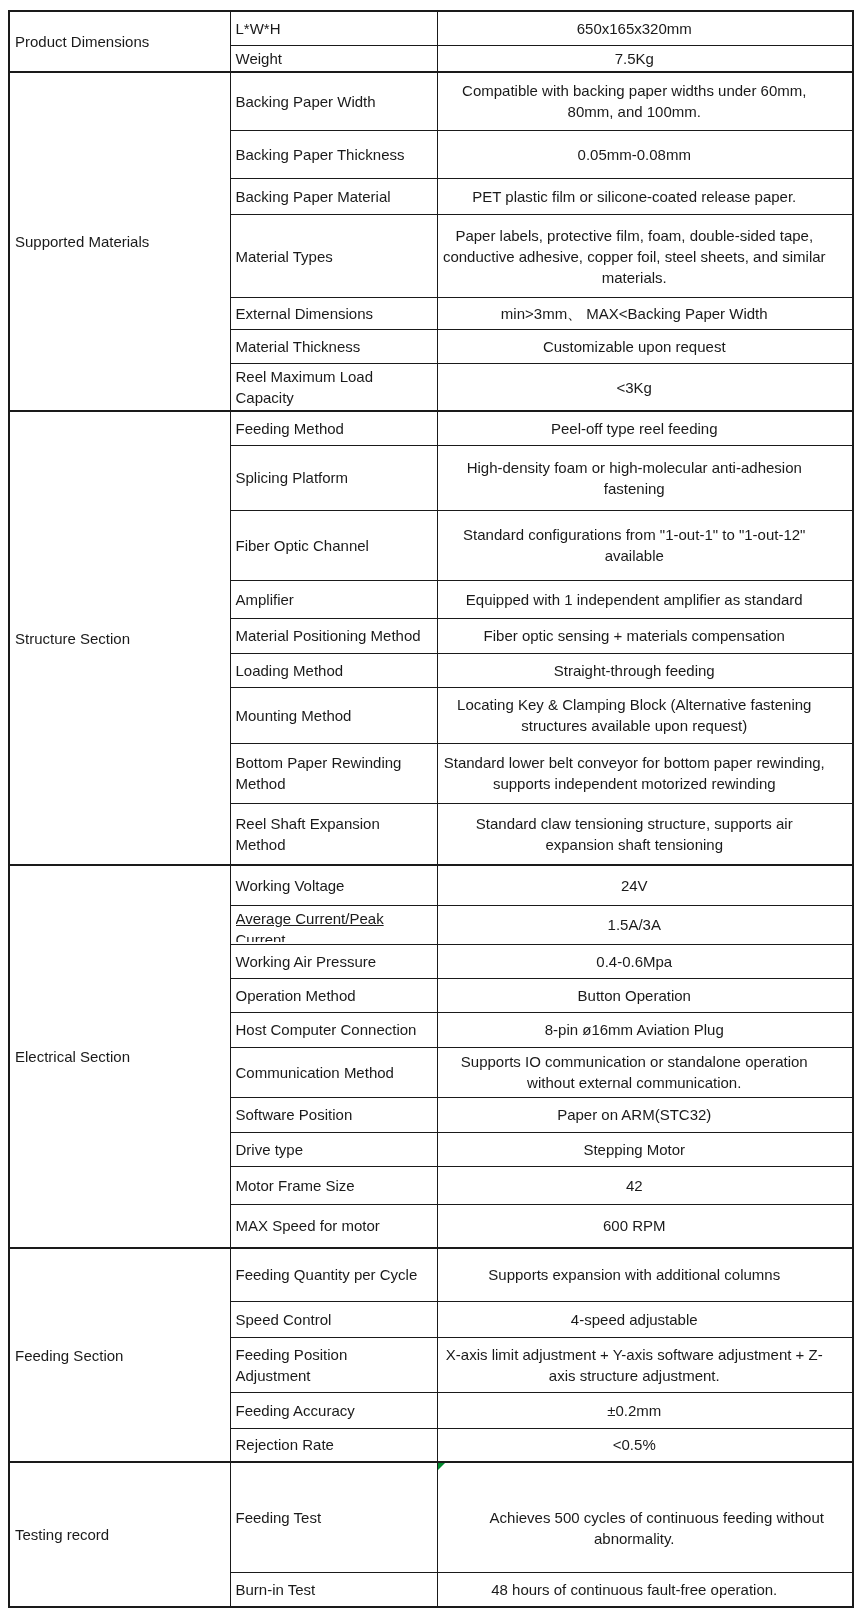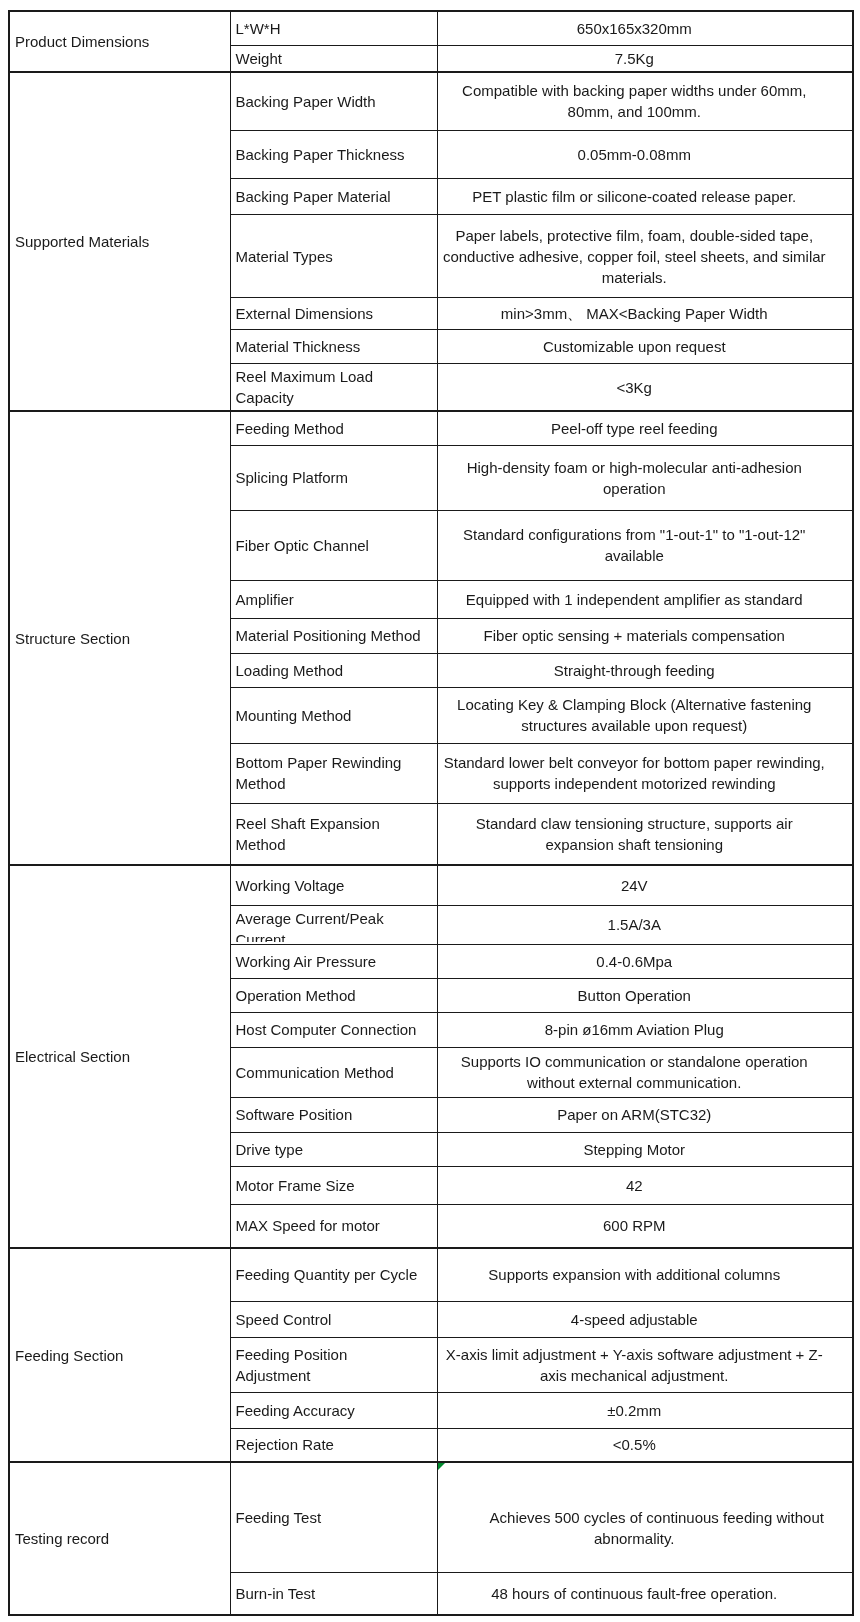--- a/index.html
+++ b/index.html
@@ -32,21 +32,21 @@
   td {
     border: 1px solid #1a1a1a;
     vertical-align: middle;
     overflow: hidden;
     word-wrap: break-word;
   }
   tr.sec-top td { border-top: 2px solid #1a1a1a; }
   td.sec  { padding: 2px 4px 2px 5px; }
   td.prop { padding: 2px 14px 2px 5px; }
   td.val  { padding: 2px 26px 2px 5px; white-space: pre-wrap; text-align: center; }
-  td.clip { vertical-align: top; }
+  td.clip { vertical-align: top; text-decoration: underline; }
   td.clip .cliph {
     height: 34px;
     overflow: hidden;
   }
   td.rel { position: relative; }
   .corner-marker {
     position: absolute;
     top: 0;
     left: 0;
     width: 0;
@@ -107,21 +107,21 @@
         <td class="val">&lt;3Kg</td>
       </tr>
 
       <tr class="sec-top" style="height:34px">
         <td class="sec" rowspan="9">Structure Section</td>
         <td class="prop">Feeding Method</td>
         <td class="val">Peel-off type reel feeding</td>
       </tr>
       <tr style="height:65px">
         <td class="prop">Splicing Platform</td>
-        <td class="val">High-density foam or high-molecular anti-adhesion operation</td>
+        <td class="val">High-density foam or high-molecular anti-adhesion fastening</td>
       </tr>
       <tr style="height:70px">
         <td class="prop">Fiber Optic Channel</td>
         <td class="val">Standard configurations from "1-out-1" to "1-out-12" available</td>
       </tr>
       <tr style="height:38px">
         <td class="prop">Amplifier</td>
         <td class="val">Equipped with 1 independent amplifier as standard</td>
       </tr>
       <tr style="height:35px">
@@ -193,39 +193,39 @@
         <td class="sec" rowspan="5">Feeding Section</td>
         <td class="prop">Feeding Quantity per Cycle</td>
         <td class="val">Supports expansion with additional columns</td>
       </tr>
       <tr style="height:36px">
         <td class="prop">Speed Control</td>
         <td class="val">4-speed adjustable</td>
       </tr>
       <tr style="height:55px">
         <td class="prop">Feeding Position Adjustment</td>
-        <td class="val">X-axis limit adjustment + Y-axis software adjustment + Z-axis mechanical adjustment.</td>
+        <td class="val">X-axis limit adjustment + Y-axis software adjustment + Z-axis structure adjustment.</td>
       </tr>
       <tr style="height:36px">
         <td class="prop">Feeding Accuracy</td>
         <td class="val">±0.2mm</td>
       </tr>
       <tr style="height:34px">
         <td class="prop">Rejection Rate</td>
         <td class="val">&lt;0.5%</td>
       </tr>
 
       <tr class="sec-top" style="height:56px">
         <td class="sec" rowspan="2">Testing record</td>
         <td class="prop">Feeding Test</td>
         <td class="val rel">
           <div class="corner-marker" style="border-top-color: rgb(0, 138, 46);"></div>
           <span> Achieves 500 cycles of continuous feeding without abnormality.</span>
         </td>
       </tr>
-      <tr style="height:42px">
+      <tr style="height:34px">
         <td class="prop">Burn-in Test</td>
         <td class="val">48 hours of continuous fault-free operation.</td>
       </tr>
 
     </tbody>
   </table>
 </div>
 
 </body></html>

